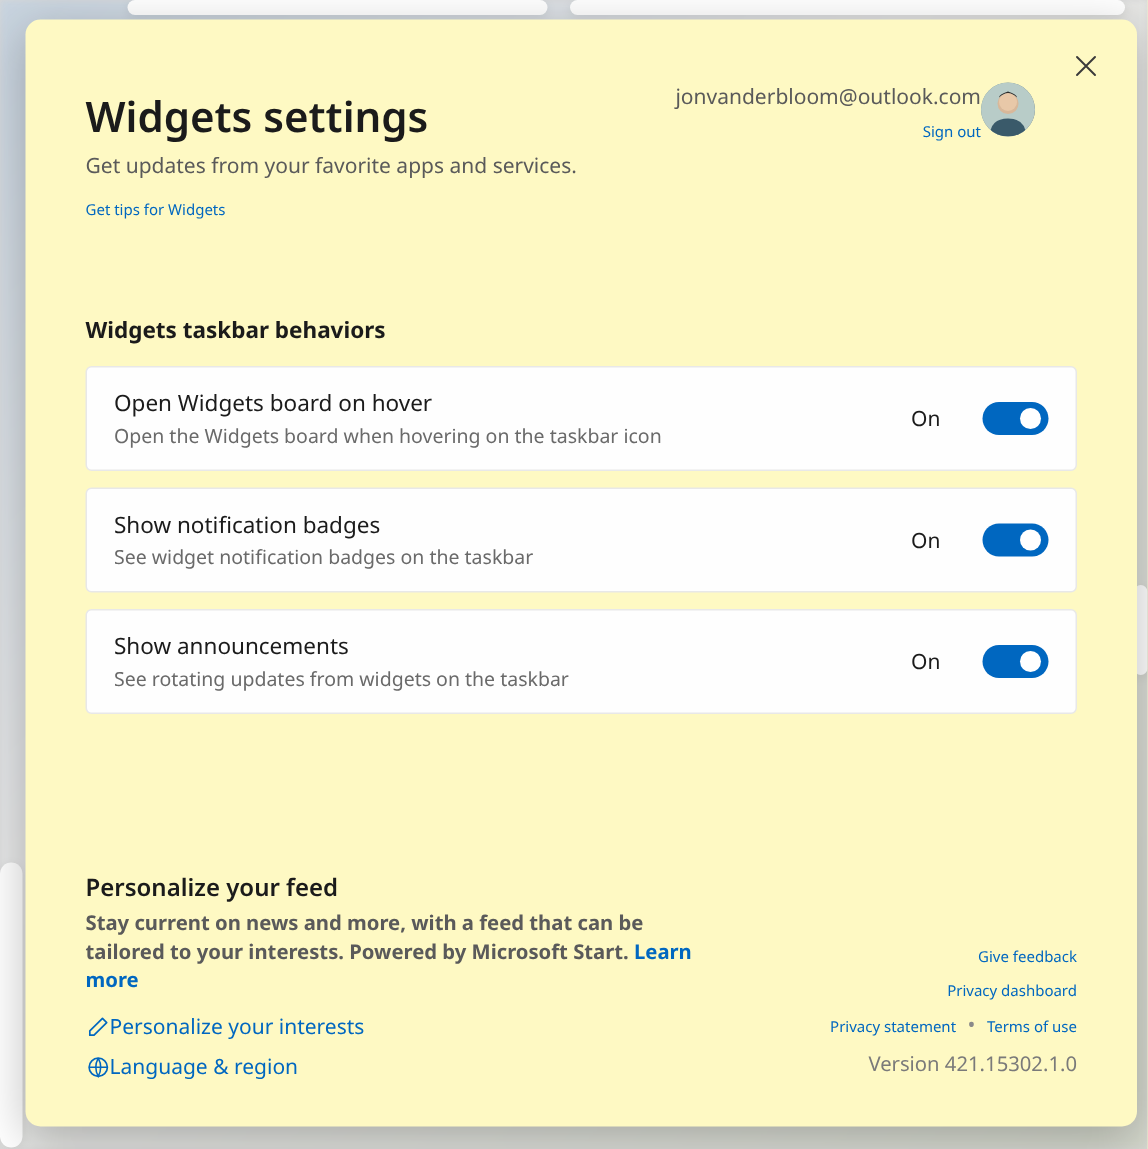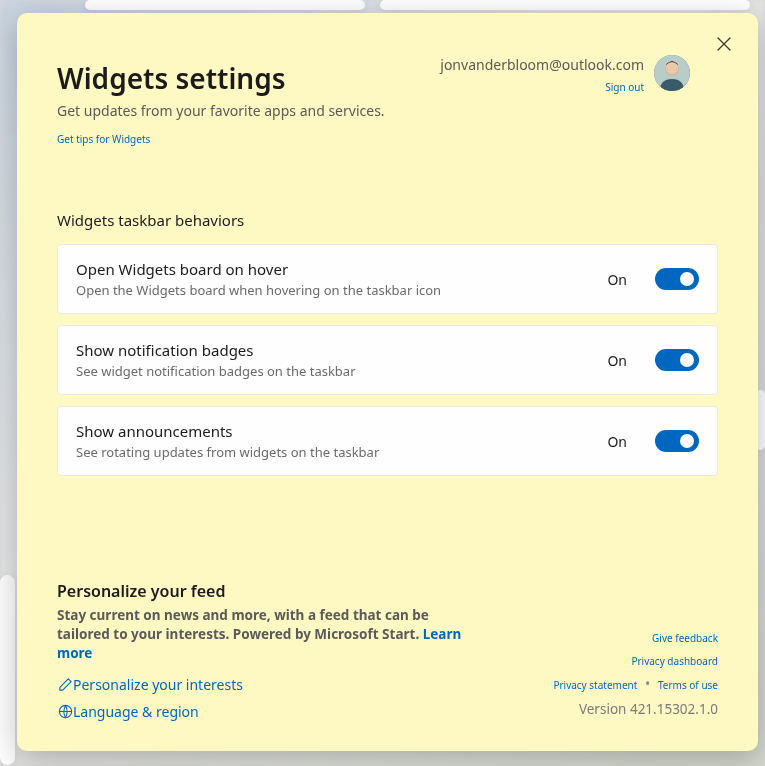--- a/index.html
+++ b/index.html
@@ -33,26 +33,26 @@
     width: 28px; height: 28px;
     display:flex; align-items:center; justify-content:center;
     cursor:pointer; border-radius:4px;
     color:#3a3a3a;
   }
   .header-row { display:flex; justify-content:space-between; align-items:flex-start; margin-top:20px;}
   .title-block { max-width: 400px; }
   h1 { font-size: 28px; font-weight: 600; color:#1b1b1b; margin-bottom:4px;}
   .subtitle { font-size:14px; color:#5a5a5a; margin-bottom:6px;}
   .link { color:#0067c0; text-decoration:none; cursor:pointer; font-size:10px;}
-  .account-block { display:flex; align-items:flex-start; gap:10px; margin-top:-4px; margin-right:28px;}
+  .account-block { display:flex; align-items:flex-start; gap:0; margin-top:-4px; margin-right:28px;}
   .account-text { text-align:right; }
   .account-email { font-size:14px; color:#5a5a5a; }
   .avatar { width:36px; height:36px; border-radius:50%; background:linear-gradient(135deg,#8aa 0%,#678 100%); display:flex; align-items:center; justify-content:center; overflow:hidden;}
   .avatar svg { width:36px; height:36px; }
-  .section-title { font-size:15px; font-weight:400; color:#1b1b1b; margin-top:62px; margin-bottom:14px;}
+  .section-title { font-size:15px; font-weight:700; color:#1b1b1b; margin-top:62px; margin-bottom:14px;}
   .setting-card {
     background:#fefefe; border:1px solid #e8e8e8; border-radius:4px;
     padding:14px 18px;
     display:flex; align-items:center; justify-content:space-between;
     margin-bottom:11px;
   }
   .setting-text { flex:1; }
   .setting-title { font-size:15px; color:#1b1b1b; margin-bottom:2px;}
   .setting-desc { font-size:13px; color:#6a6a6a; }
   .toggle-wrap { display:flex; align-items:center; gap:28px;}

